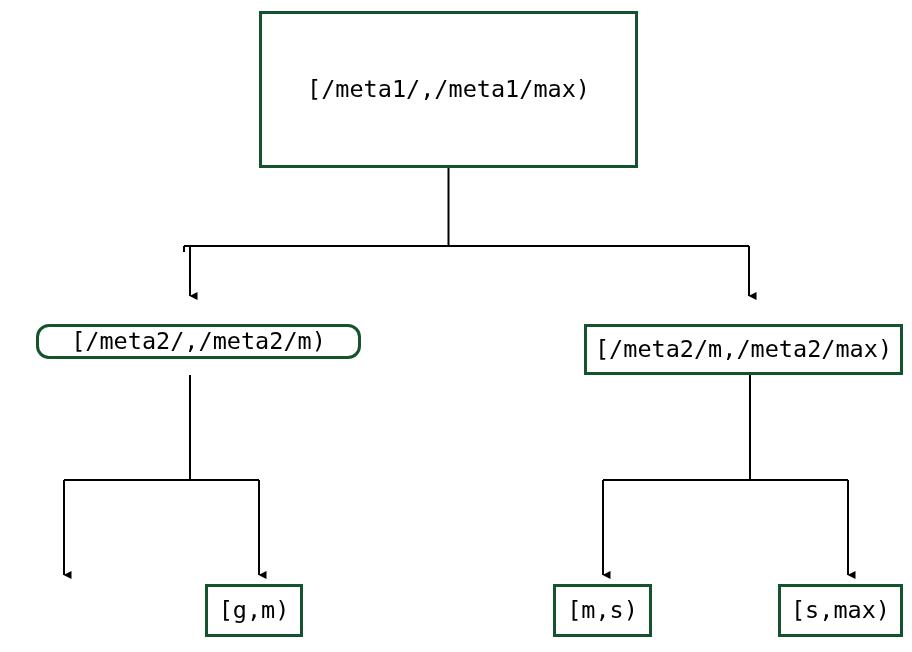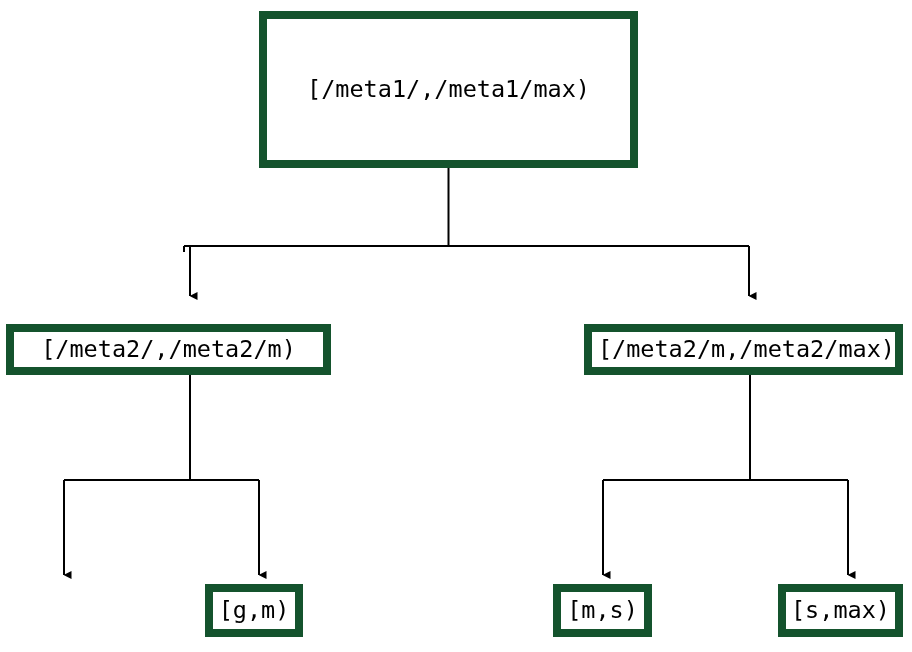--- a/index.html
+++ b/index.html
@@ -23,21 +23,21 @@
     position: absolute;
     left: 0;
     top: 0;
     width: 912px;
     height: 652px;
     pointer-events: none;
   }
   .node {
     position: absolute;
     box-sizing: border-box;
-    border: 8px solid #14532d;
+    border: 3px solid #14532d;
     background: #ffffff;
     display: flex;
     align-items: center;
     justify-content: center;
     color: #000000;
     font-family: "DejaVu Sans Mono", "Liberation Mono", monospace;
     font-size: 23.5px;
     line-height: 1;
     letter-spacing: 0;
     white-space: nowrap;
@@ -78,25 +78,25 @@
       <path d="M603,480 L848,480" stroke="#000000" stroke-width="2" fill="none"></path>
       <path d="M603,480 L603,575" stroke="#000000" stroke-width="2" fill="none" marker-end="url(#arrow-down)"></path>
       <path d="M848,480 L848,575" stroke="#000000" stroke-width="2" fill="none" marker-end="url(#arrow-down)"></path>
     </g>
   </svg>
 
   <div class="node" style="left:259px; top:11px; width:379px; height:157px;">
     <span class="node-label">[/meta1/,/meta1/max)</span>
   </div>
 
-  <div class="node" style="left:6px; top:324px; width:325px; height:51px;">
+  <div class="node" style="left:36px; top:324px; width:325px; height:35px;border-radius:13px;">
     <span class="node-label">[/meta2/,/meta2/m)</span>
   </div>
 
-  <div class="node" style="left:584px; top:324px; width:319px; height:51px;justify-content:flex-end;">
+  <div class="node" style="left:584px; top:324px; width:319px; height:51px;">
     <span class="node-label">[/meta2/m,/meta2/max)</span>
   </div>
 
 
   <div class="node" style="left:553px; top:584px; width:99px; height:53px;">
     <span class="node-label">[m,s)</span>
   </div>
 
   <div class="node" style="left:205px; top:584px; width:98px; height:53px;">
     <span class="node-label">[g,m)</span>

